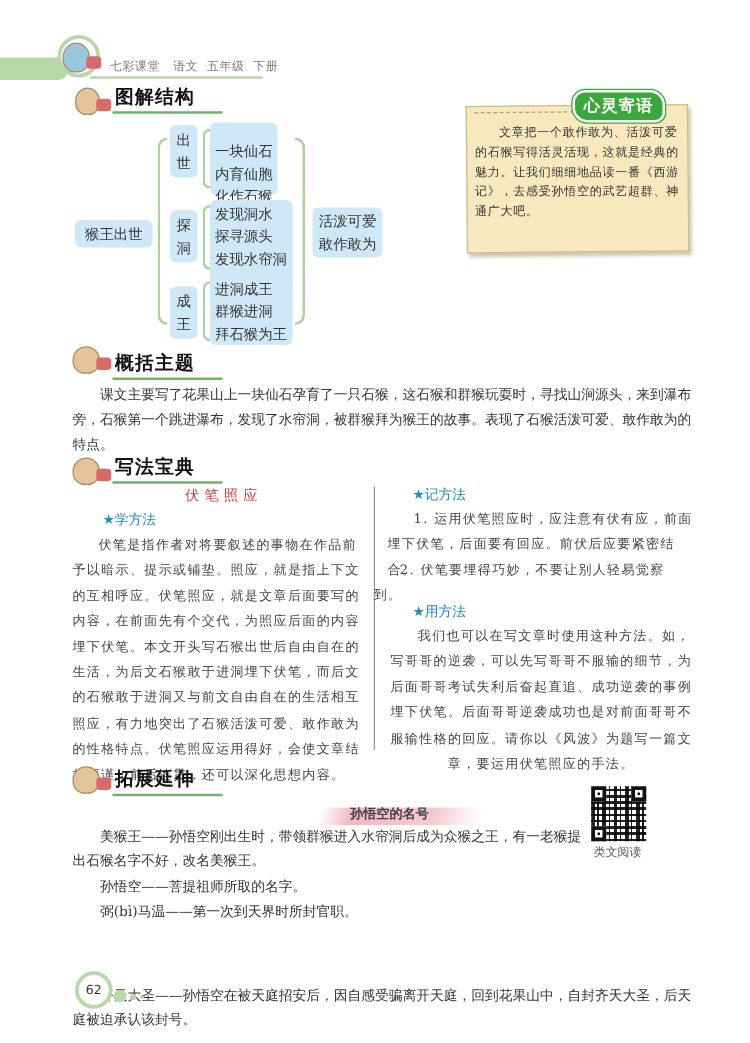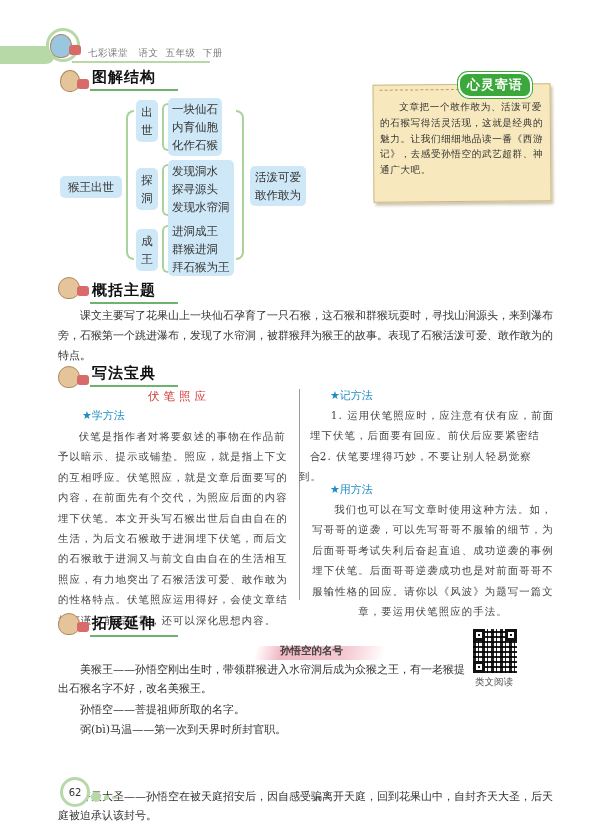--- a/index.html
+++ b/index.html
@@ -71,21 +71,21 @@
 
 <div>
   <div class="box" style="left:60px;top:176px;width:62px;height:22px;text-align:center;line-height:22px;">猴王出世</div>
   <div class="brace" style="left:126px;top:110px;width:8px;height:150px;"></div>
 
   <div class="box" style="left:136px;top:100px;width:22px;height:42px;text-align:center;padding-top:3px;">
     <div>出</div>
     <div>世</div>
   </div>
   <div class="brace" style="left:162px;top:103px;width:6px;height:48px;"></div>
-  <div class="box" style="left:168px;top:98px;width:54px;height:58px;padding:2px 0 0 4px;">
+  <div class="box" style="left:168px;top:98px;width:54px;height:58px;padding:14px 0 0 4px;">
     <div>一块仙石</div>
     <div>内育仙胞</div>
     <div>化作石猴</div>
   </div>
 
   <div class="box" style="left:136px;top:168px;width:22px;height:42px;text-align:center;padding-top:3px;">
     <div>探</div>
     <div>洞</div>
   </div>
   <div class="brace" style="left:162px;top:164px;width:6px;height:52px;"></div>

